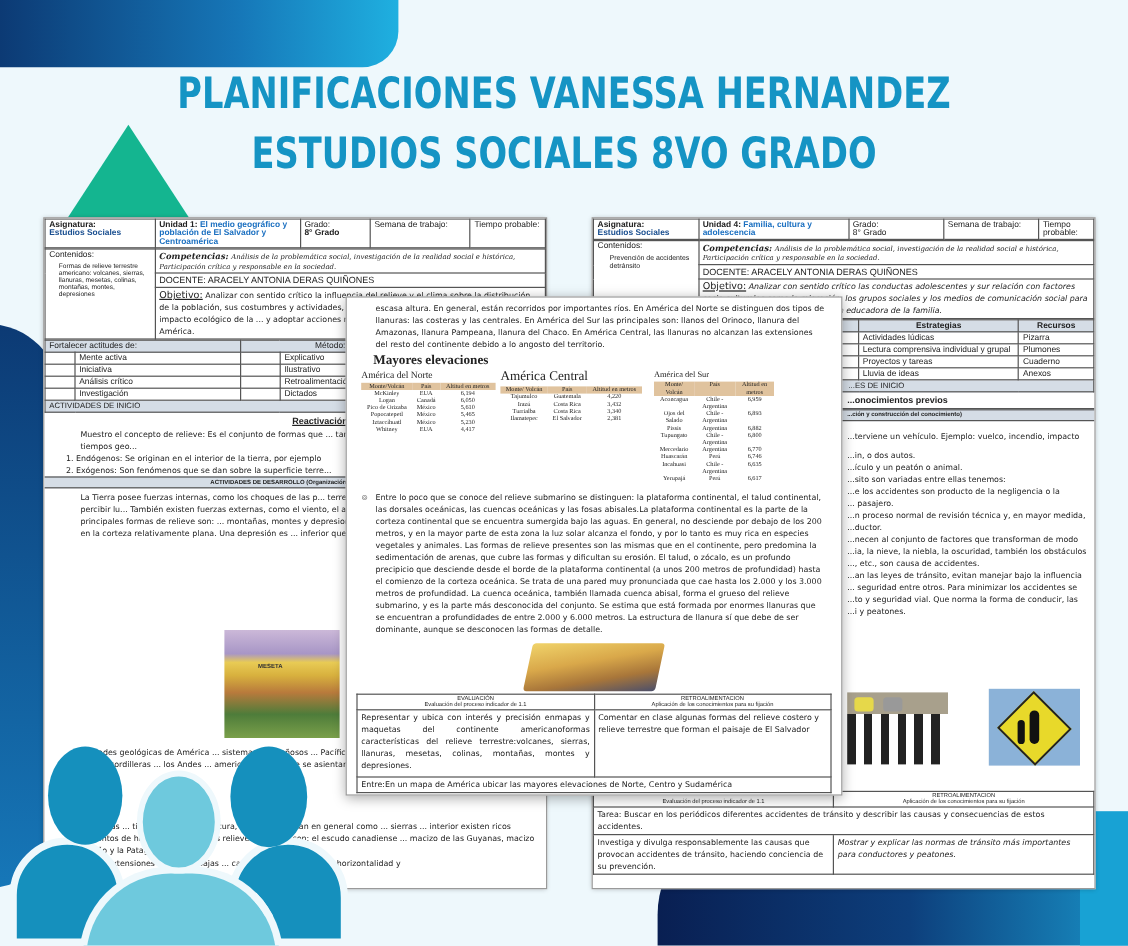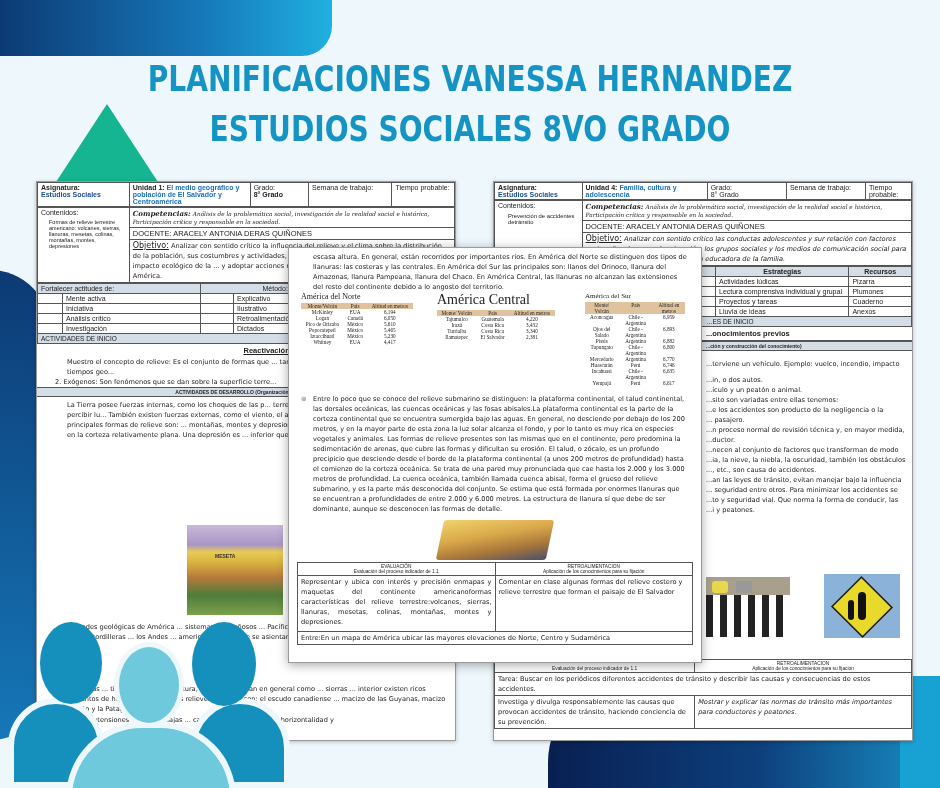--- a/index.html
+++ b/index.html
@@ -37,21 +37,21 @@
   .gray-bar { background: #d5dde6; text-align: center; font-weight: bold; font-size: 6.5px; }
   .doc-text { font-family: "DejaVu Sans", sans-serif; font-size: 6.6px; line-height: 10px; color: #222; }
   .ul { text-decoration: underline; }
 
   #page-left { left: 36px; top: 181px; width: 420px; height: 560px; }
   #page-right { left: 493px; top: 181px; width: 420px; height: 560px; }
   #page-center { left: 288px; top: 247px; width: 414px; height: 416px; z-index: 5;
     box-shadow: 0 2px 10px rgba(0,0,0,.35); padding: 0 8px; }
 
   .elev-title { font-family: "Liberation Serif", serif; font-weight: bold; font-size: 11px; margin: 2px 0 2px 14px; }
-  .elev-groups { display: flex; gap: 24px; padding-left: 4px; }
+  .elev-groups { display: flex; gap: 4px; padding-left: 4px; }
   .elev-group h4 { font-family: "Liberation Serif", serif; font-weight: normal; font-size: 8px; margin-bottom: 2px; }
   .elev-group table td, .elev-group table th { border: none; font-family: "Liberation Serif", serif; font-size: 5.2px; padding: 0 2px; text-align: center; line-height: 6px; }
   .elev-group th { background: #e0c39e; padding: 2px; }
 
   .people { position: absolute; left: 0; top: 610px; width: 300px; height: 178px; z-index: 8; }
   .head { position: absolute; border-radius: 50%; }
   .body { position: absolute; border-radius: 70px 70px 0 0; }
 
   .mini-img { position: absolute; }
 </style>
@@ -128,20 +128,21 @@
           <td>Dictados</td>
           <td>Lluvia de</td>
         </tr>
     <tr>
           <td colspan="5" class="gray-bar">ACTIVIDADES DE INICIO</td>
         </tr>
   </tbody>
     </table>
   <div style="text-align:center;font-weight:bold;text-decoration:underline;font-size:7.5px;padding:2px 0 2px 120px">Reactivación de los conocimientos</div>
   <div class="doc-text" style="padding:0 6px 0 30px">Muestro el concepto de relieve: Es el conjunto de formas que ... también es el resultado de procesos denominados tiempos geo...</div>
+  <div class="doc-text" style="padding-left:18px">1.  Endógenos: Se originan en el interior de la tierra, por ejemplo</div>
   <div class="doc-text" style="padding-left:18px">2.  Exógenos: Son fenómenos que se dan sobre la superficie terre...</div>
   <div class="gray-bar" style="border-top:1px solid #555;border-bottom:1px solid #555;font-size:5px;padding:1px">ACTIVIDADES DE DESARROLLO (Organización y constru...</div>
   <div class="doc-text" style="padding:3px 6px 0 30px;height:98px">La Tierra posee fuerzas internas, como los choques de las p... terrestre; estos cambios son lentos y solo se logran percibir lu... También existen fuerzas externas, como el viento, el agua, el hie... dan forma al relieve. Los principales formas de relieve son: ... montañas, montes y depresiones. Cada una posee características ... elevación en la corteza relativamente plana. Una depresión es ... inferior que la superficie vecina.</div>
   <div class="mini-img" style="left:150px;top:343px;width:96px;height:90px;background:linear-gradient(180deg,#cbb8d8 0%,#a896c6 22%,#e8cb55 30%,#d8b13e 42%,#b87a3c 58%,#4e7c3a 78%,#7aa04a 100%);">
     <span style="position:absolute;left:28px;top:28px;font-size:5px;font-weight:bold;color:#333">MESETA</span>
   </div>
   <div class="doc-text" style="position:absolute;left:0;top:440px;padding:0 6px 0 22px">... unidades geológicas de América ... sistemas montañosos ... Pacífico, a lo largo de unos ... Están formados ... con ... sierras ... cordilleras ... los Andes ... americanos en donde se asientan los principales ciudades y ... la a...</div>
   <div class="doc-text" style="position:absolute;left:0;top:502px;padding:0 6px 0 22px">Las ... viejas ... tierras ... y de poca altura, que se presentan en general como ... sierras ... interior existen ricos yacimientos de hierro y carbón. Estos relieves antiguos son: el escudo canadiense ... macizo de las Guyanas, macizo brasileño y la Patagonia.</div>
   <div class="doc-text" style="position:absolute;left:0;top:533px;padding:0 6px 0 22px">... son ... extensiones de tierras bajas ... caracterizan por una gran horizontalidad y</div>
 </div>
@@ -252,20 +253,21 @@
     <tr>
       <td class="doc-text">Investiga y divulga responsablemente las causas que provocan accidentes de tránsito, haciendo conciencia de su prevención.</td>
       <td class="doc-text" style="font-style:italic">Mostrar y explicar las normas de tránsito más importantes para conductores y peatones.</td>
     </tr>
   </tbody>
     </table>
 </div>
 
 <div class="page" id="page-center">
   <div class="doc-text" style="padding:4px 4px 0 16px">escasa altura. En general, están recorridos por importantes ríos. En América del Norte se distinguen dos tipos de llanuras: las costeras y las centrales. En América del Sur las principales son: llanos del Orinoco, llanura del Amazonas, llanura Pampeana, llanura del Chaco. En América Central, las llanuras no alcanzan las extensiones del resto del continente debido a lo angosto del territorio.</div>
+  <div class="elev-title">Mayores elevaciones</div>
   <div class="elev-groups">
     <div class="elev-group" style="width:112px">
       <h4>América del Norte</h4>
       <table>
         <tbody>
             <tr>
               <th>Monte/Volcán</th>
               <th>País</th>
               <th>Altitud en metros</th>
             </tr>
@@ -296,21 +298,21 @@
             </tr>
         <tr>
               <td>Whitney</td>
               <td>EUA</td>
               <td>4,417</td>
             </tr>
       </tbody>
         </table>
     </div>
     <div class="elev-group" style="width:118px">
-      <h4 style="font-size:14px">América Central</h4>
+      <h4 style="font-size:11px">América Central</h4>
       <table>
         <tbody>
             <tr>
               <th>Monte/ Volcán</th>
               <th>País</th>
               <th>Altitud en metros</th>
             </tr>
         <tr>
               <td>Tajumulco</td>
               <td>Guatemala</td>

